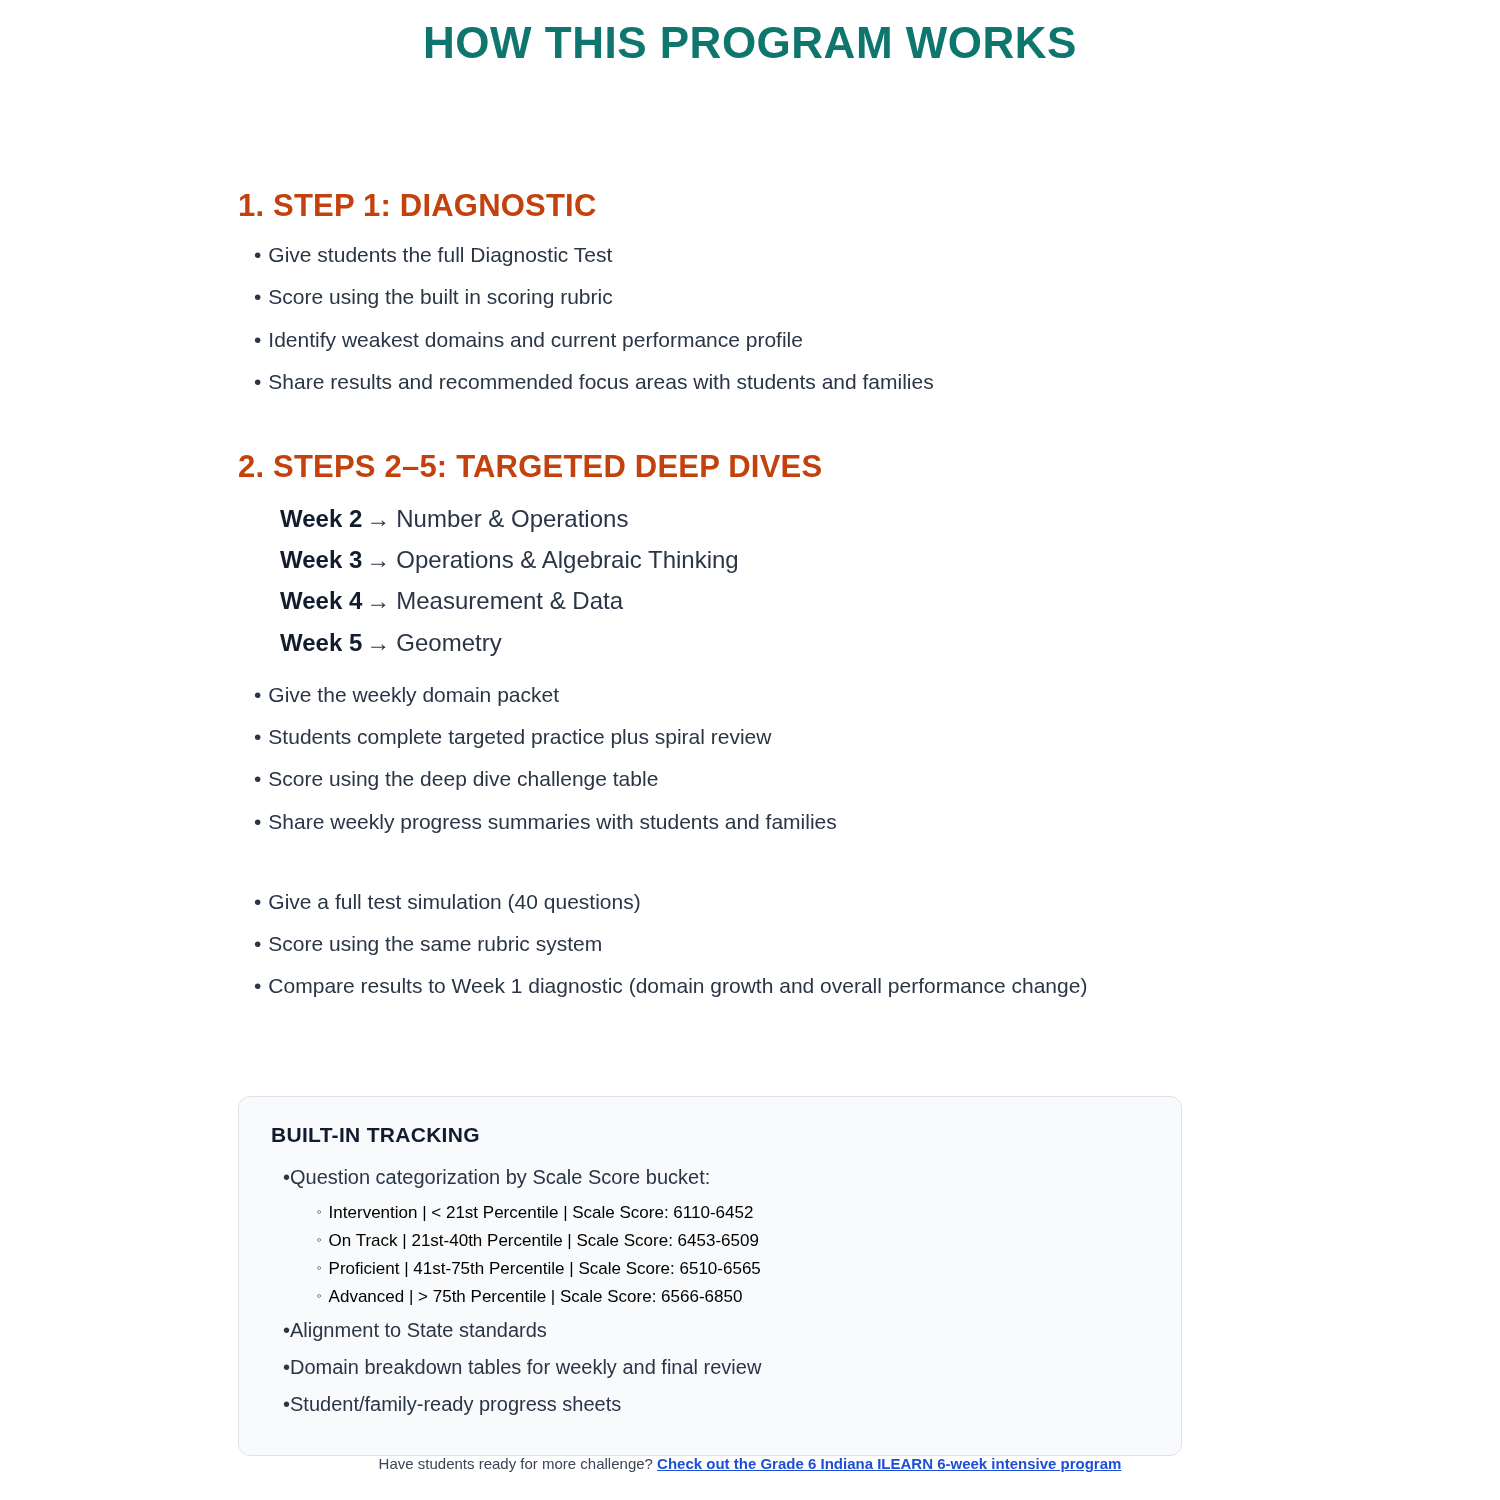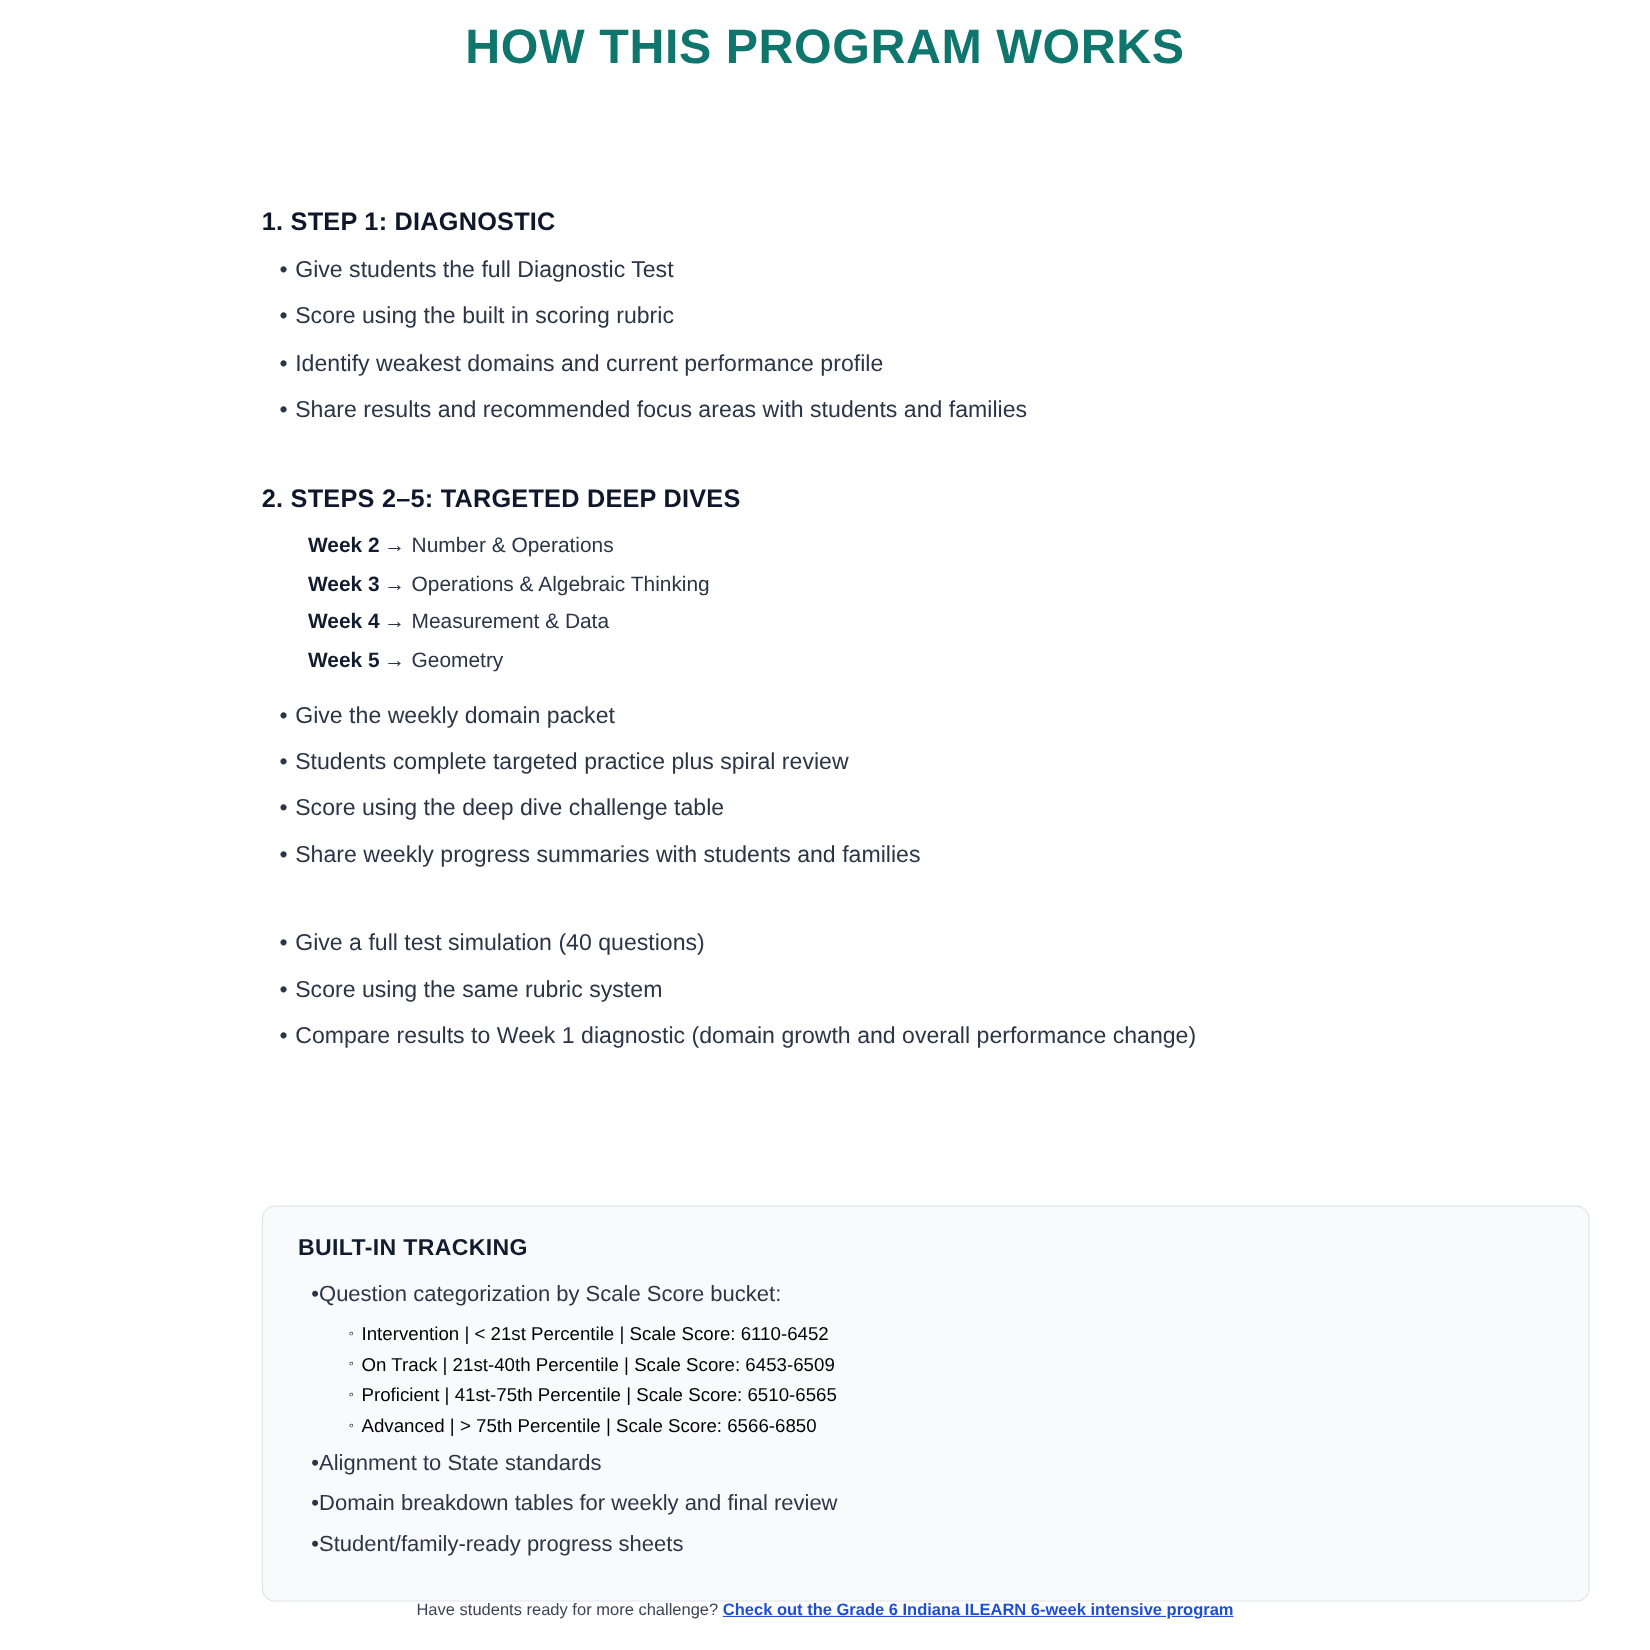--- a/index.html
+++ b/index.html
@@ -30,60 +30,60 @@
   }
   .content {
     margin-top: 120px;
     padding-left: 238px;
     padding-right: 200px;
   }
   .section {
     margin-bottom: 40px;
   }
   .section-heading {
-    font-size: 23px;
+    font-size: 31px;
     font-weight: bold;
-    color: #0f172a;
+    color: #c2410c;
     margin-bottom: 18px;
     letter-spacing: 0.2px;
   }
   .bullet {
     font-size: 21px;
     color: #2a3546;
     margin: 0 0 16px 0;
     padding-left: 16px;
     line-height: 1.25;
   }
   .bullet .dot {
     margin-right: 7px;
   }
   .weeks {
     margin: 4px 0 24px 0;
   }
   .week-row {
-    font-size: 19px;
+    font-size: 24px;
     color: #2a3546;
     padding-left: 42px;
     margin-bottom: 10px;
     line-height: 1.3;
   }
   .week-row .wk {
     font-weight: bold;
     color: #111c2e;
   }
   .arrow {
     margin: 0 6px 0 4px;
     color: #2a3546;
   }
   .gap-1 { height: 14px; }
   .tracking-card {
     position: absolute;
     left: 238px;
     top: 1096px;
-    width: 1207px;
+    width: 944px;
     box-sizing: border-box;
     border: 1px solid #dfe3e9;
     border-radius: 12px;
     background: #f8fafc;
     padding: 26px 30px 26px 32px;
   }
   .tracking-title {
     font-size: 21px;
     font-weight: bold;
     color: #111c2e;

